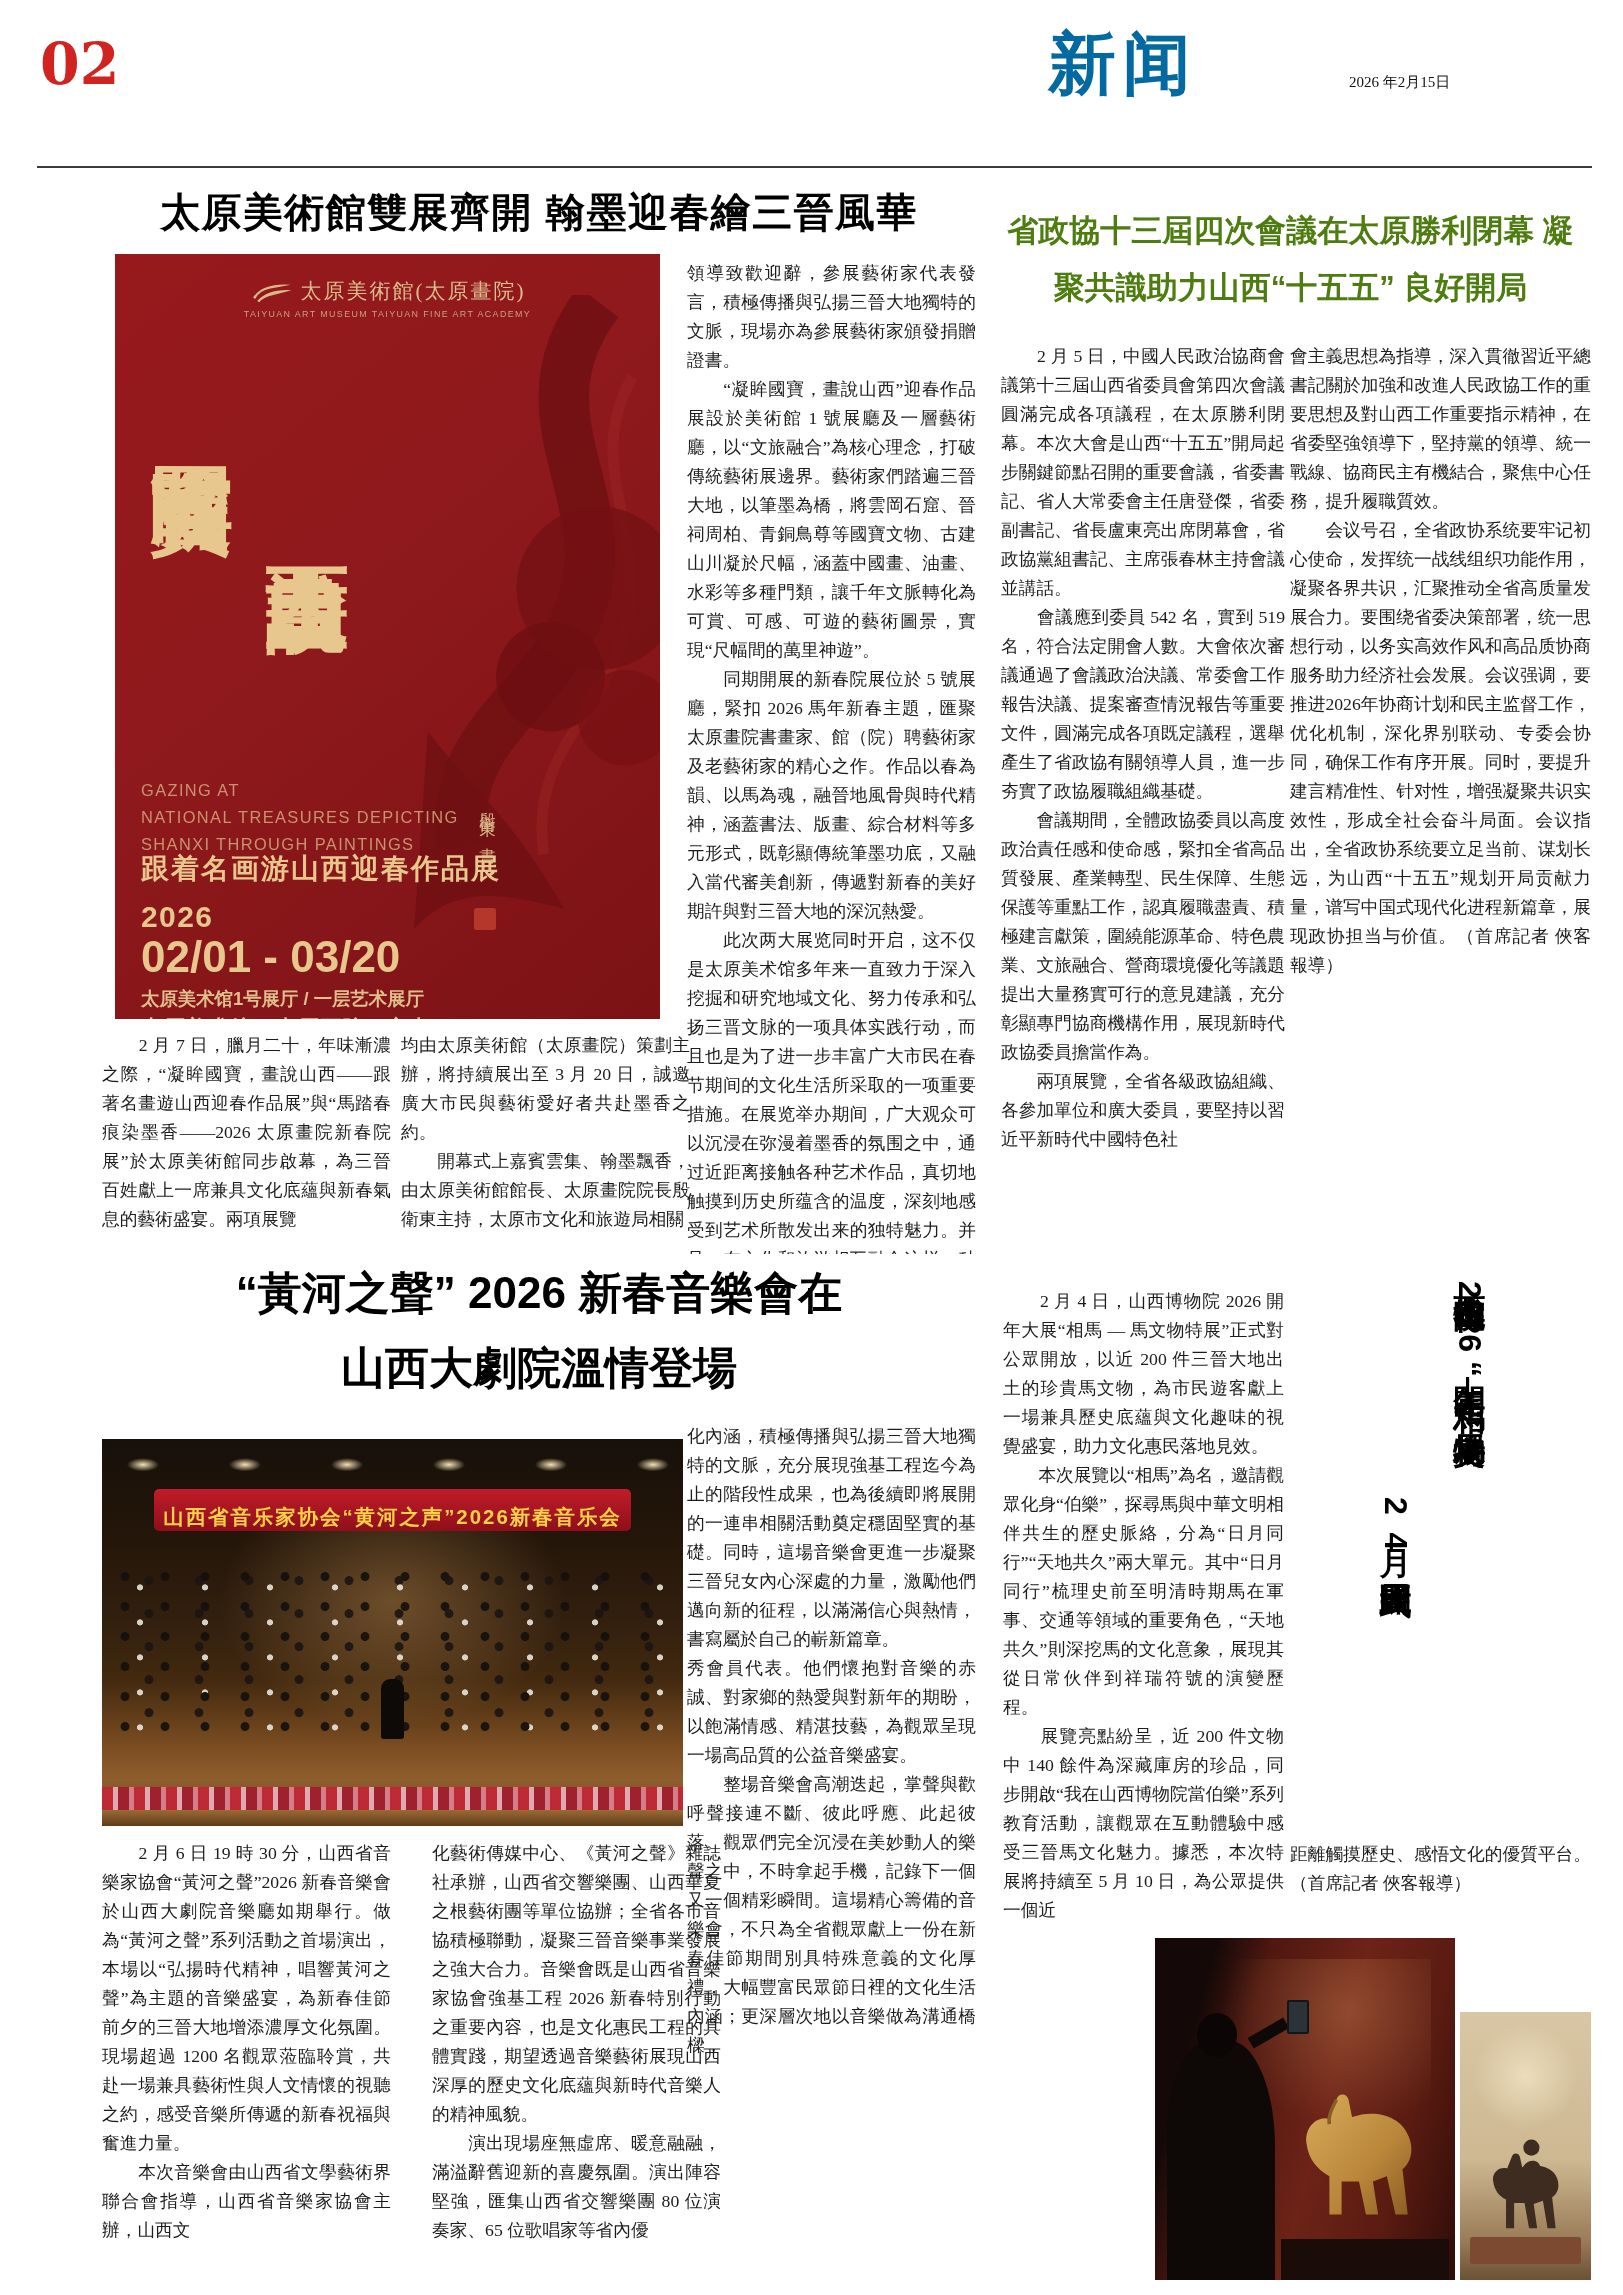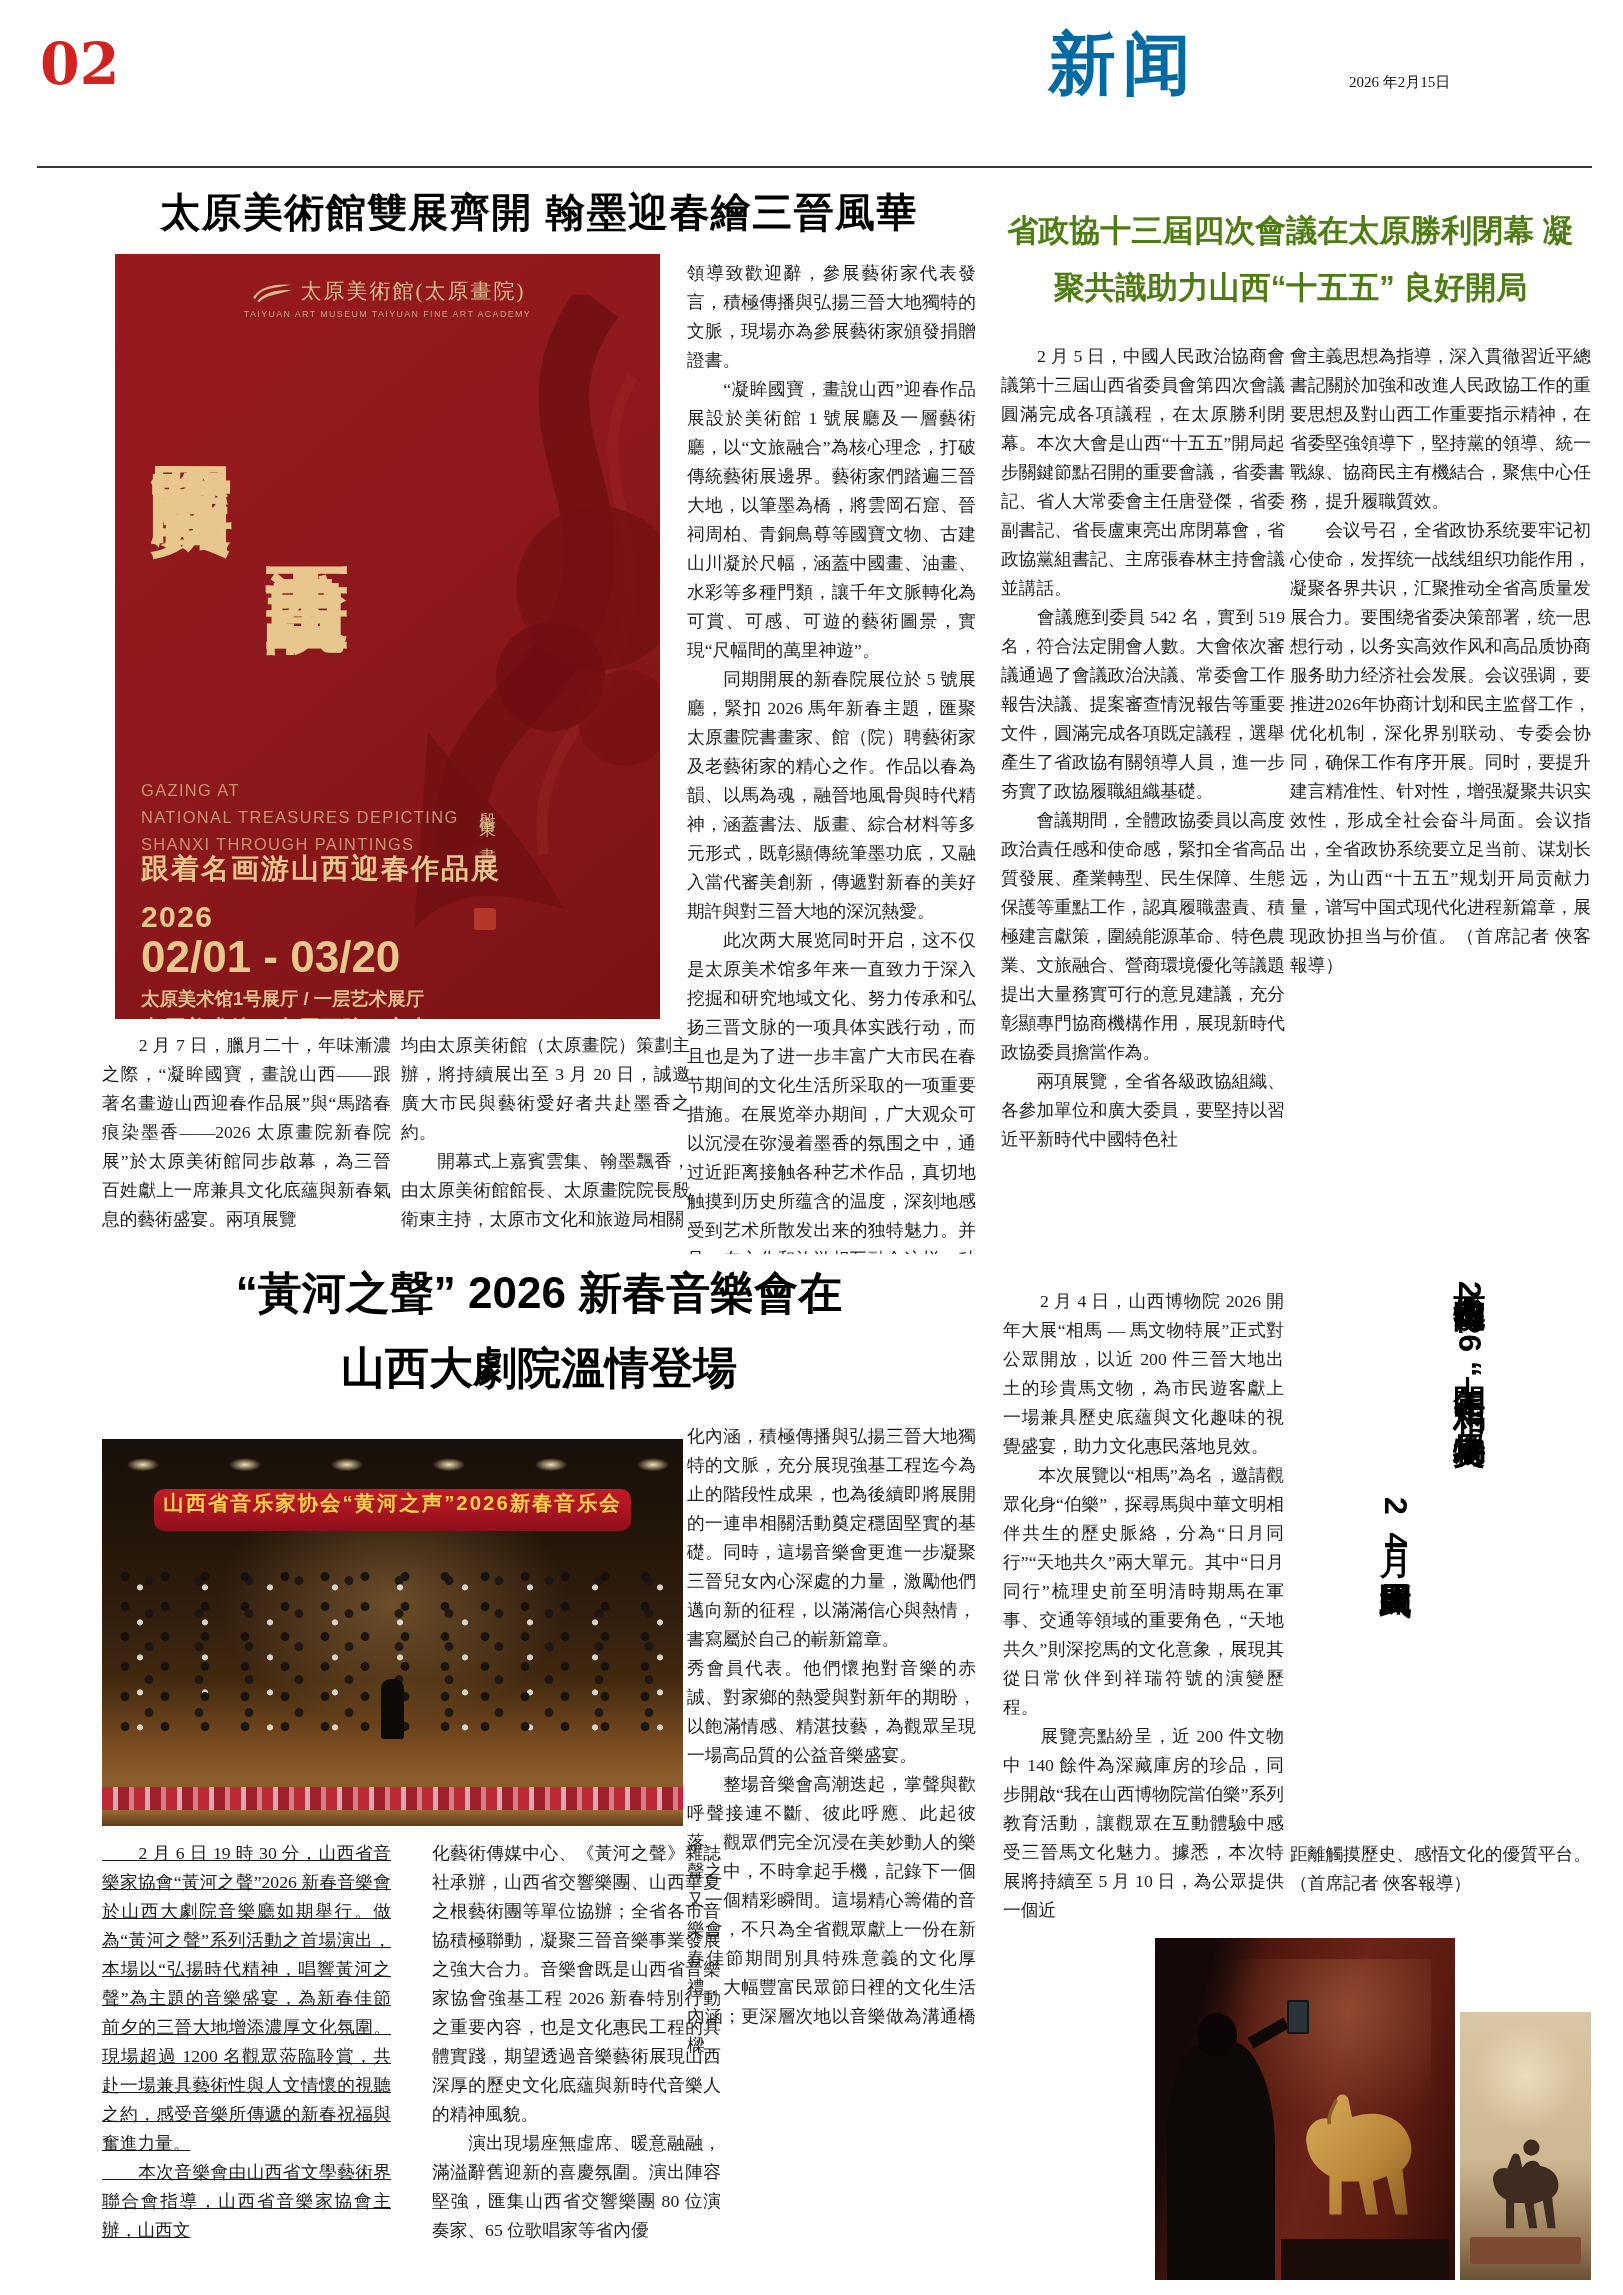--- a/index.html
+++ b/index.html
@@ -47,22 +47,22 @@
   .poster-venue{position:absolute;left:26px;top:735px;color:#e0bf8c;
                 font:bold 18.4px/20.4px "Liberation Sans","DejaVu Sans",sans-serif;}
   .poster-org{position:absolute;left:26px;top:762px;color:#e7c78d;
               font:bold 21px/23px "Liberation Sans","DejaVu Sans",sans-serif;letter-spacing:1.4px;}
   
   .photo-music{position:absolute;left:102px;top:1439px;width:581px;height:387px;overflow:hidden;
     background:linear-gradient(#17100a 0%,#241609 26%,#33200f 48%,#42290f 62%,#7c4e22 80%,#8f5e2e 88%,#6b431d 100%);}
   .pm-lights{position:absolute;left:0;top:8.2px;width:100%;height:35px;
     background:radial-gradient(ellipse 23px 9.5px at 41px 17.7px,rgba(255,236,190,.95),rgba(255,236,190,0) 70%);
     background-size:102px 35px;background-repeat:repeat-x;}
-  .pm-banner{position:absolute;left:9%;top:13%;width:82%;height:42px;border-radius:10px;
-    background:linear-gradient(#c01d27,#a31420 60%,#8e0f1a);display:flex;align-items:flex-start;justify-content:center;}
+  .pm-banner{position:absolute;left:9%;top:13%;width:82%;height:42px;border-radius:5px;
+    background:linear-gradient(#c01d27,#a31420 60%,#8e0f1a);display:flex;align-items:flex-end;justify-content:center;}
   .pm-banner span{color:#ffd24a;font:bold 20.4px "Liberation Sans","DejaVu Sans",sans-serif;letter-spacing:2px;white-space:nowrap;}
   .pm-orchestra{position:absolute;left:2%;top:33%;width:96%;height:44%;
     background:
       radial-gradient(circle 4.8px at 11px 9.5px,#14100d 4.1px,rgba(0,0,0,0) 4.8px),
       radial-gradient(circle 2.7px at 26px 20.4px,#e8e4da 2.7px,rgba(0,0,0,0) 3.4px),
       radial-gradient(circle 4.1px at 35px 13.6px,#1c1512 4.1px,rgba(0,0,0,0) 4.8px);
     background-size:40px 30px,65px 35px,50px 33px;opacity:.9;}
   .pm-glow{position:absolute;left:20%;top:20%;width:60%;height:55%;
     background:radial-gradient(ellipse at 50% 40%,rgba(255,190,110,.30),rgba(255,190,110,0) 70%);}
   .pm-conductor{position:absolute;left:48%;top:62%;width:23px;height:60px;background:#0d0a08;border-radius:9.5px 9.5px 2.7px 2.7px;}
@@ -175,21 +175,21 @@
     <div class="pm-glow"></div>
     <div class="pm-banner">
       <span>山西省音乐家协会“黄河之声”2026新春音乐会</span>
     </div>
     <div class="pm-orchestra"></div>
     <div class="pm-conductor"></div>
     <div class="pm-flowers"></div>
     <div class="pm-floor"></div>
   </div>
 
-  <div class="col" style="left:102px;top:1839px;width:289px;height:443px;overflow:hidden;text-decoration:underline;">
+  <div class="col" style="left:102px;top:1839px;width:289px;height:443px;overflow:hidden;">
       <p>　　2 月 6 日 19 時 30 分，山西省音樂家協會“黃河之聲”2026 新春音樂會於山西大劇院音樂廳如期舉行。做為“黃河之聲”系列活動之首場演出，本場以“弘揚時代精神，唱響黃河之聲”為主題的音樂盛宴，為新春佳節前夕的三晉大地增添濃厚文化氛圍。現場超過 1200 名觀眾蒞臨聆賞，共赴一場兼具藝術性與人文情懷的視聽之約，感受音樂所傳遞的新春祝福與奮進力量。</p>
       <p>　　本次音樂會由山西省文學藝術界聯合會指導，山西省音樂家協會主辦，山西文</p>
     </div>
   <div class="col" style="left:401px;top:1839px;width:289px;height:443px;overflow:hidden;margin-left:31px;">
       <p>化藝術傳媒中心、《黃河之聲》雜誌社承辦，山西省交響樂團、山西華夏之根藝術團等單位協辦；全省各市音協積極聯動，凝聚三晉音樂事業發展之強大合力。音樂會既是山西省音樂家協會強基工程 2026 新春特別行動之重要內容，也是文化惠民工程的具體實踐，期望透過音樂藝術展現山西深厚的歷史文化底蘊與新時代音樂人的精神風貌。</p>
       <p>　　演出現場座無虛席、暖意融融，滿溢辭舊迎新的喜慶氛圍。演出陣容堅強，匯集山西省交響樂團 80 位演奏家、65 位歌唱家等省內優</p>
     </div>
   <div class="col" style="left:687px;top:1422px;width:289px;height:860px;overflow:hidden;">
       <p>化內涵，積極傳播與弘揚三晉大地獨特的文脈，充分展現強基工程迄今為止的階段性成果，也為後續即將展開的一連串相關活動奠定穩固堅實的基礎。同時，這場音樂會更進一步凝聚三晉兒女內心深處的力量，激勵他們邁向新的征程，以滿滿信心與熱情，書寫屬於自己的嶄新篇章。</p>
       <p>秀會員代表。他們懷抱對音樂的赤誠、對家鄉的熱愛與對新年的期盼，以飽滿情感、精湛技藝，為觀眾呈現一場高品質的公益音樂盛宴。</p>

